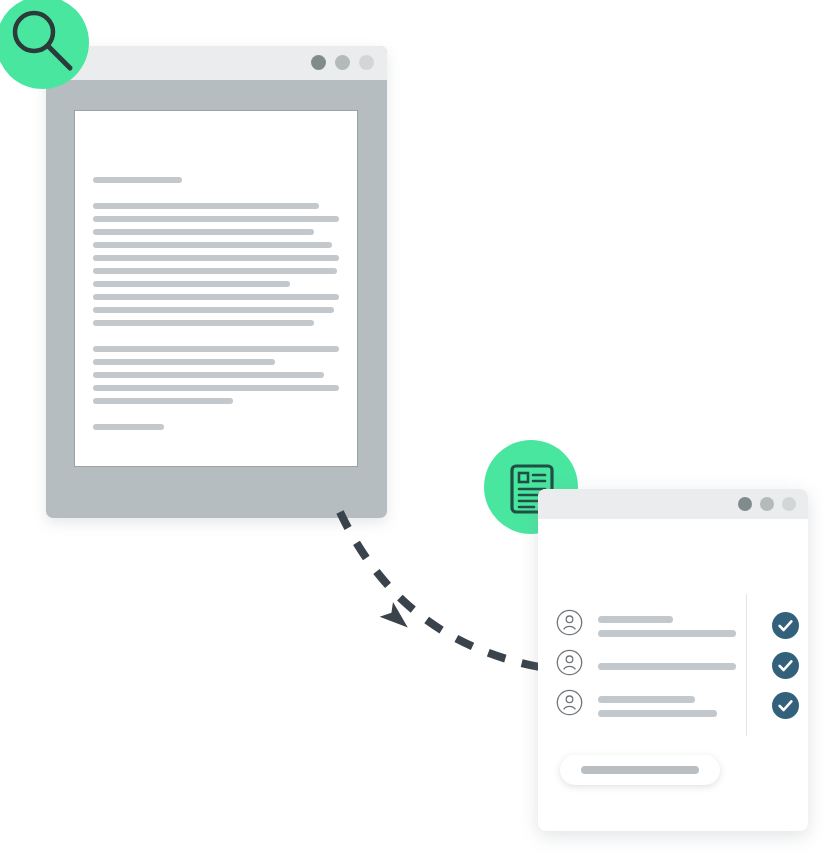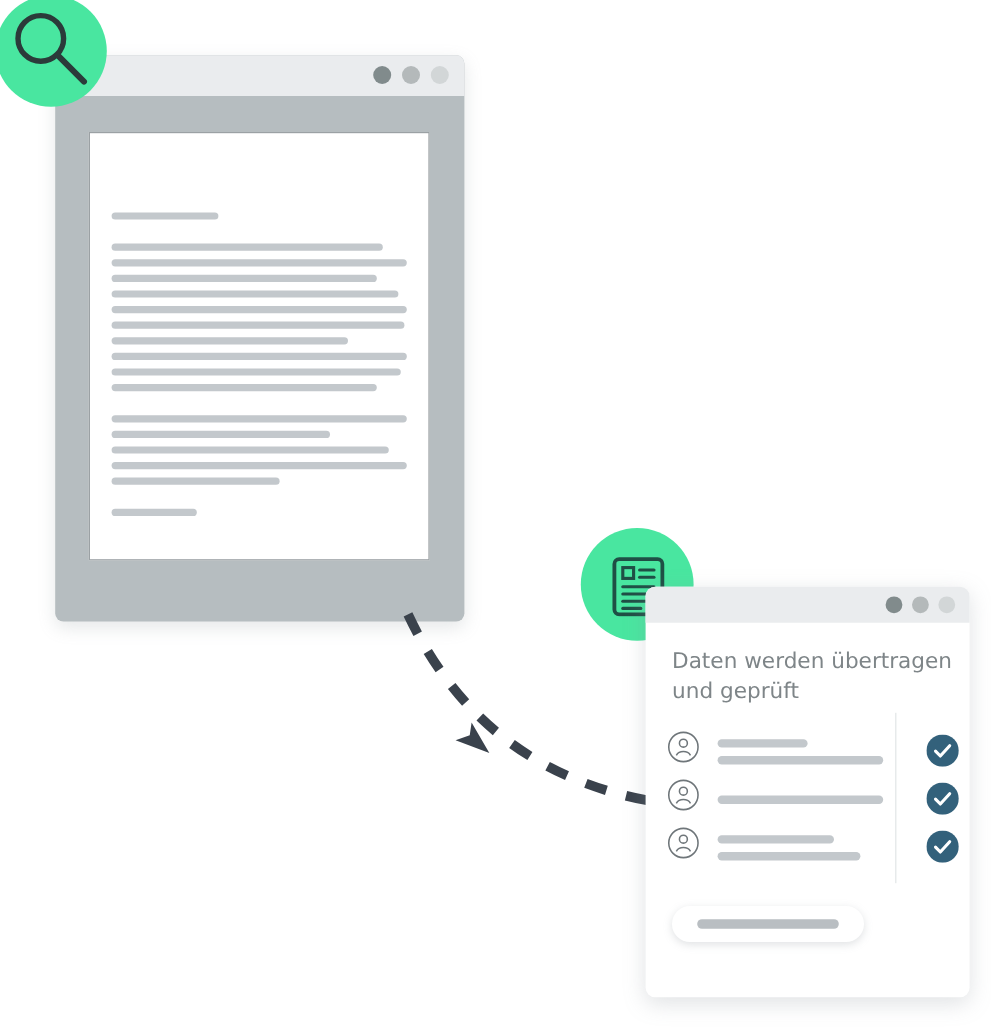--- a/index.html
+++ b/index.html
@@ -296,21 +296,20 @@
   <div class="status-card">
 
     <div class="status-card-titlebar">
       <div class="dots">
         <span class="dot dot-1"></span>
         <span class="dot dot-2"></span>
         <span class="dot dot-3"></span>
       </div>
     </div>
 
-    <div class="card-heading">Daten werden übertragen und geprüft</div>
 
     <div class="list-divider"></div>
 
     <div class="check-list" id="check-list">
         <div class="check-row">
           <span class="avatar-icon"><svg width="27" height="27" viewBox="0 0 27 27">
               <circle cx="13.5" cy="13.5" r="12.2" fill="none" stroke="#6f767a" stroke-width="1.3"></circle>
               <circle cx="13.5" cy="10.3" r="3.3" fill="none" stroke="#6f767a" stroke-width="1.3"></circle>
               <path d="M7.6 20.4 a6.6 5.6 0 0 1 11.8 0" fill="none" stroke="#6f767a" stroke-width="1.3"></path>
             </svg></span>

